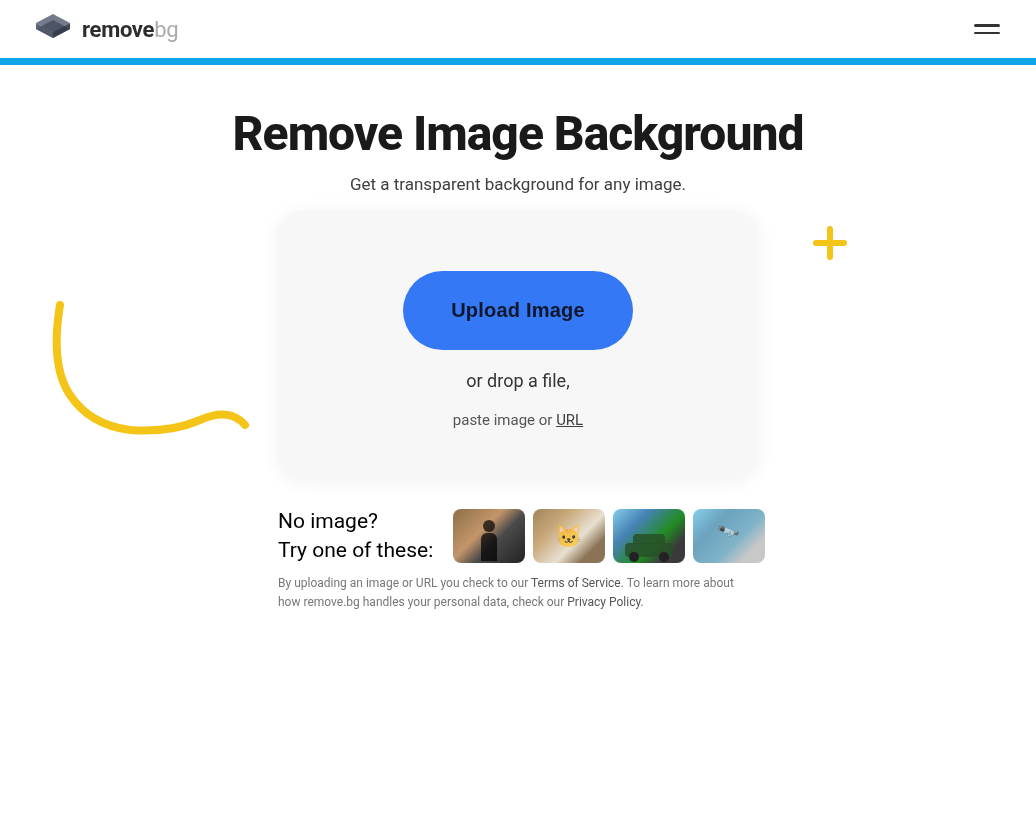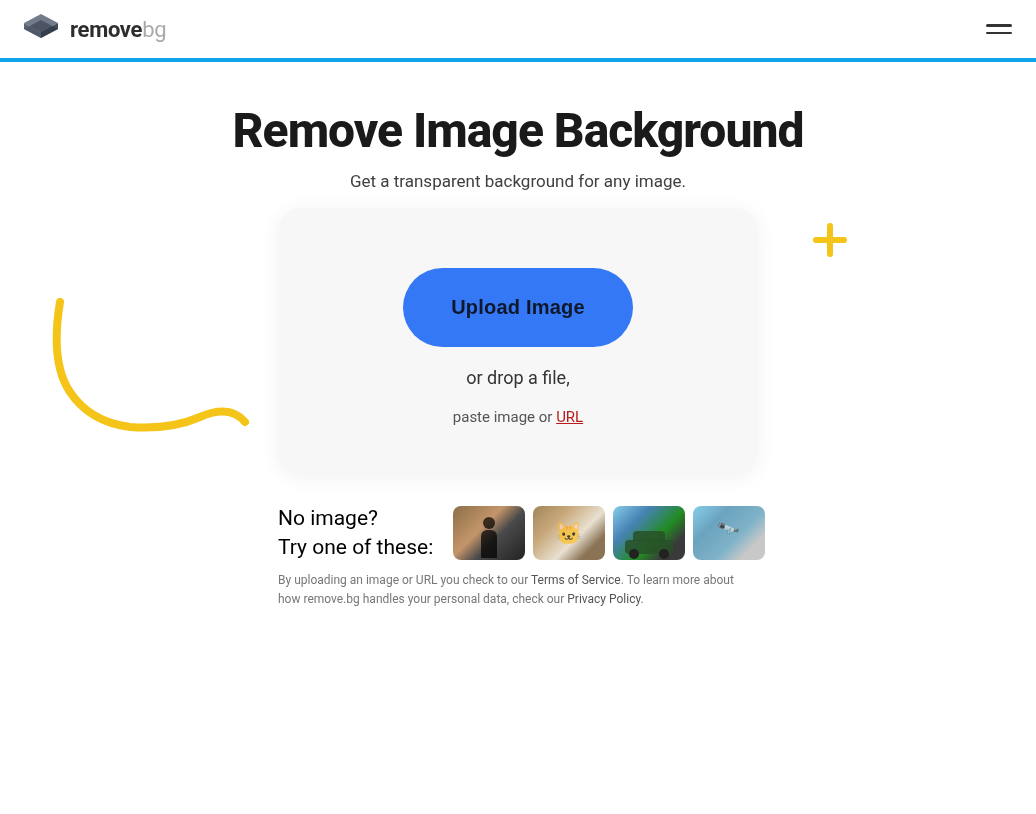--- a/index.html
+++ b/index.html
@@ -14,22 +14,22 @@
       width: 1036px;
       min-height: 814px;
       overflow-x: hidden;
     }
 
     
     .header {
       display: flex;
       align-items: center;
       justify-content: space-between;
-      padding: 12px 20px;
-      border-bottom: 4px solid #0ea5e9;
+      padding: 12px 32px;
+      border-bottom: 7px solid #0ea5e9;
       position: relative;
     }
 
     .logo-area {
       display: flex;
       align-items: center;
       gap: 8px;
       cursor: pointer;
     }
 
@@ -123,21 +123,21 @@
       text-align: center;
     }
 
     .paste-text {
       font-size: 15px;
       color: #555;
       text-align: center;
     }
 
     .paste-text a {
-      color: #b91c1c;
+      color: #404040;
       text-decoration: underline;
       cursor: pointer;
     }
 
     
     .sample-section {
       display: flex;
       align-items: center;
       gap: 20px;
       margin-top: 28px;

